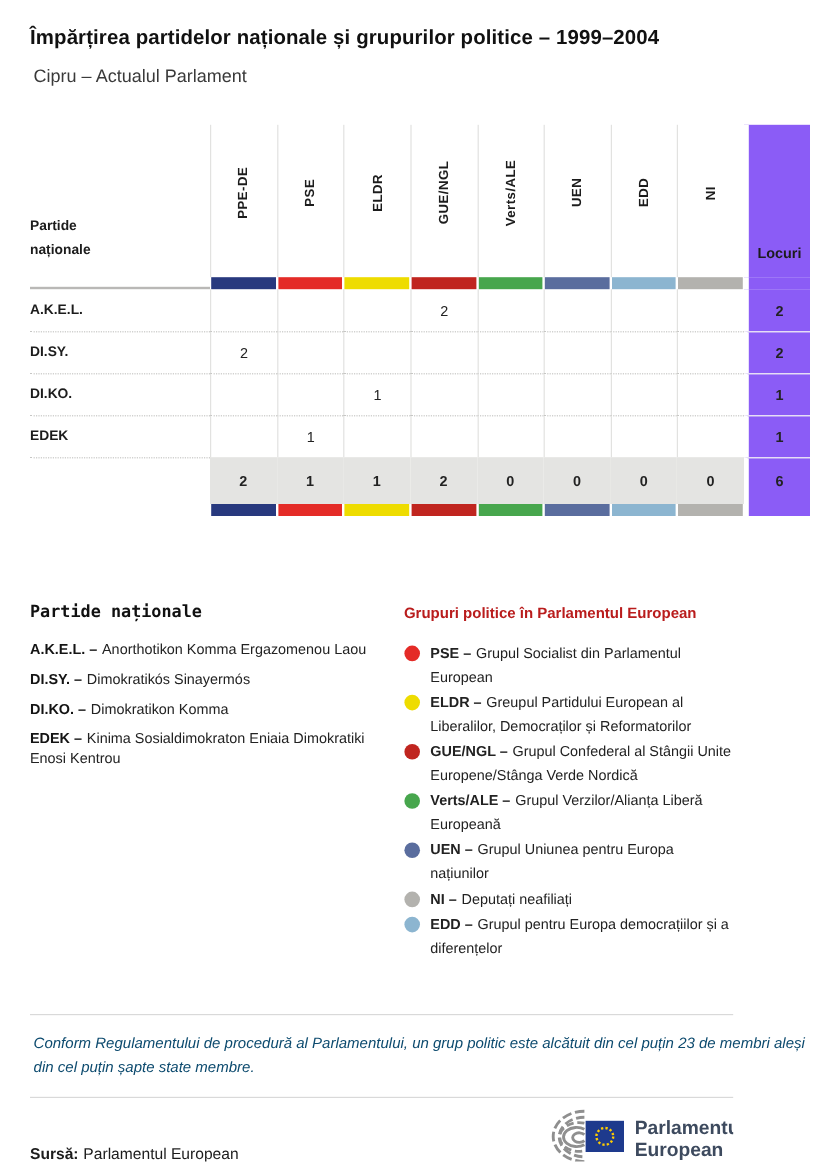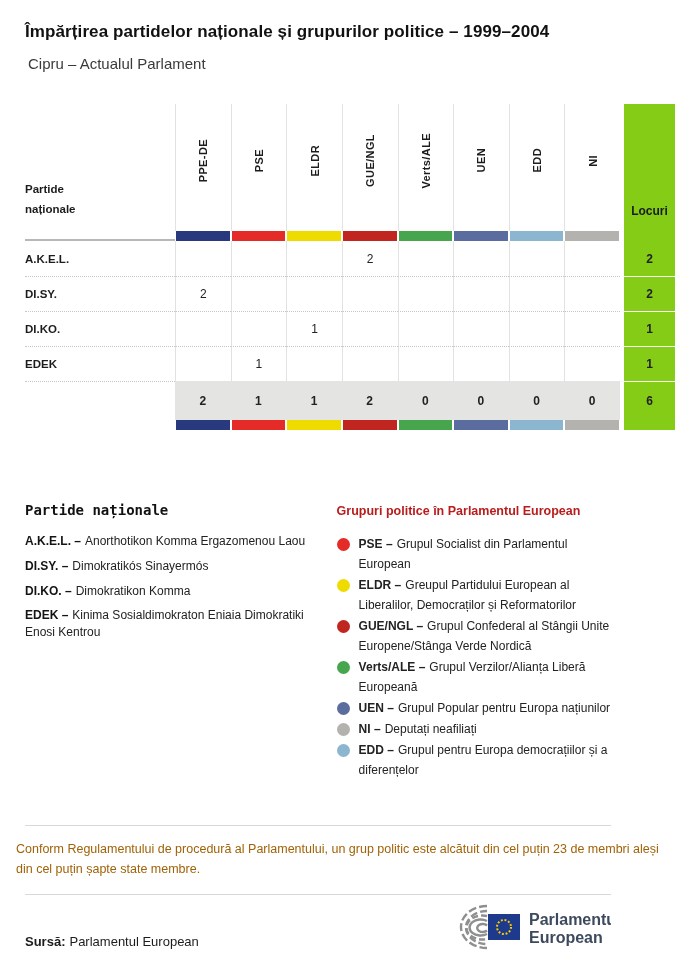--- a/index.html
+++ b/index.html
@@ -24,21 +24,21 @@
   }
   .cell{display:flex;align-items:center;justify-content:center;}
   .th-left{align-items:flex-end;justify-content:flex-start;padding-bottom:12px;}
   .th-left span{font-size:11.5px;font-weight:700;line-height:1.75;width:62px;color:#1c1c1c;}
   .th-rot{border-left:1px solid #e2e2e0;}
   .th-rot span{
     writing-mode:vertical-rl;transform:rotate(180deg);
     font-size:11px;font-weight:700;letter-spacing:.4px;color:#1c1c1c;
     margin-bottom:14px;
   }
-  .locuri{background:#84cc16;border-left:4px solid #ffffff;}
+  .locuri{background:#8b5cf6;border-left:4px solid #ffffff;}
   .th-seats{align-items:flex-end;font-size:12px;font-weight:700;padding-bottom:13px;}
   .barcell{padding:0 1px;display:block;}
   .bar-fill{height:10px;width:100%;}
   .bar-left{display:block;border-bottom:2px solid #b9b8b6;}
   .td{font-size:12px;color:#222;}
   .td-group{border-left:1px solid #e2e2e0;}
   .td-party{justify-content:flex-start;font-size:11.5px;font-weight:700;color:#1c1c1c;}
   .sep{border-top:1px dotted #c6c6c4;}
   .lsep{border-top:1px solid #f8f8f6;}
   .tot{background:#e4e4e2;font-size:12px;font-weight:700;}
@@ -54,21 +54,21 @@
   .pitem{font-size:12px;line-height:1.4;margin-bottom:8px;color:#222;}
   .pitem b{color:#141414;}
   .abbr{margin-right:4px;}
   .leg-right{width:295px;margin-left:auto;}
   .leg-right h3{font-size:12.5px;font-weight:700;margin:2px 0 16px;color:#b91c1c;}
   .gitem{display:flex;font-size:12px;line-height:20px;margin-bottom:1px;color:#222;}
   .dotc{width:13px;height:13px;border-radius:50%;flex:none;margin:4px 9px 0 0;}
 
   
   .rule{border:none;border-top:1px solid #d9d9d9;margin:44px 25px 0;}
-  .note{margin:13px 16px 0;width:650px;font-size:12.5px;line-height:1.6;color:#a16207;}
+  .note{margin:13px 28px 0;width:650px;font-size:12.5px;line-height:1.6;color:#0c4a6e;font-style:italic;}
   .rule2{border:none;border-top:1px solid #d9d9d9;margin:15px 25px 0;}
   .srcrow{display:flex;align-items:center;margin:4px 25px 0;}
   .source{font-size:13px;margin-top:26px;color:#1c1c1c;}
   .source b{margin-right:4px;}
   .logo{margin-left:auto;margin-top:2px;}
 </style>
 </head>
 <body>
 
 <div class="page">
@@ -240,21 +240,21 @@
       <div class="gitem">
           <span class="dotc" style="background: rgb(192, 37, 31);"></span>
           <span><b class="abbr">GUE/NGL –</b><span>Grupul Confederal al Stângii Unite Europene/Stânga Verde Nordică</span></span>
         </div>
       <div class="gitem">
           <span class="dotc" style="background: rgb(71, 166, 77);"></span>
           <span><b class="abbr">Verts/ALE –</b><span>Grupul Verzilor/Alianța Liberă Europeană</span></span>
         </div>
       <div class="gitem">
           <span class="dotc" style="background: rgb(90, 109, 158);"></span>
-          <span><b class="abbr">UEN –</b><span>Grupul Popular pentru Europa națiunilor</span></span>
+          <span><b class="abbr">UEN –</b><span>Grupul Uniunea pentru Europa națiunilor</span></span>
         </div>
       <div class="gitem">
           <span class="dotc" style="background: rgb(179, 178, 174);"></span>
           <span><b class="abbr">NI –</b><span>Deputați neafiliați</span></span>
         </div>
       <div class="gitem">
           <span class="dotc" style="background: rgb(140, 181, 208);"></span>
           <span><b class="abbr">EDD –</b><span>Grupul pentru Europa democrațiilor și a diferențelor</span></span>
         </div>
     </div>

